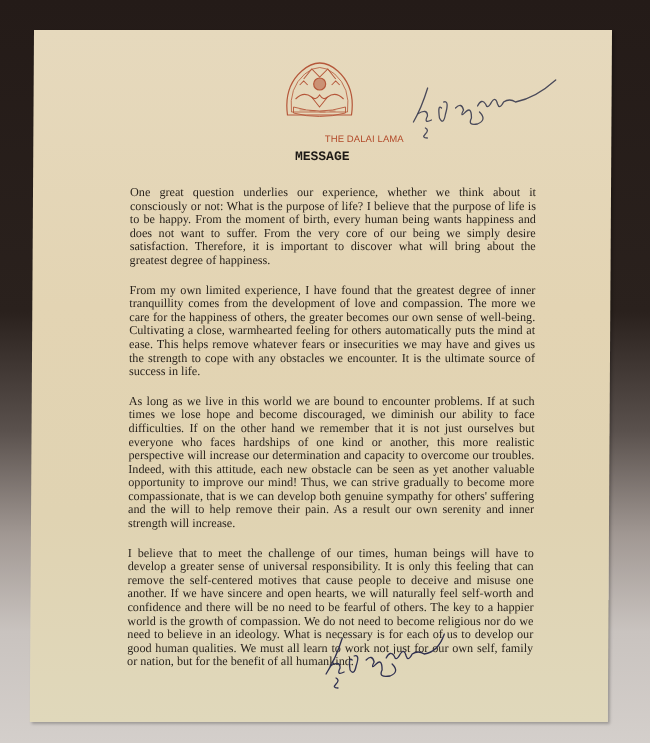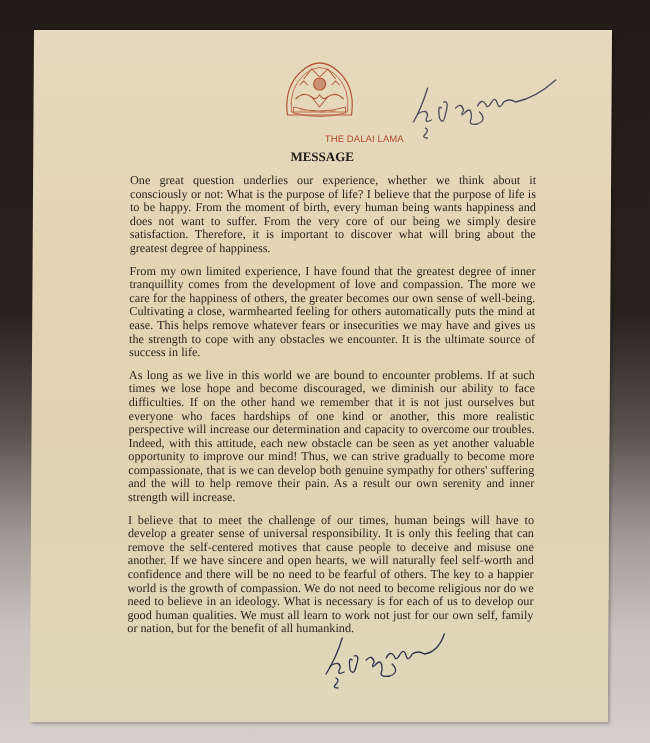--- a/index.html
+++ b/index.html
@@ -19,30 +19,30 @@
       position: absolute; left: 248px; top: 27px; width: 76px; height: 66px;
     }
     .org-name {
       position: absolute; left: 0; width: 578px; top: 103px; text-align: center;
       font-family: "Liberation Sans", sans-serif; font-size: 9.5px; color: #b24a2a;
       letter-spacing: 0.1px;
       padding-left: 42px;
     }
     .doc-title {
       position: absolute; left: 0; width: 578px; top: 119px; text-align: center;
-      font-family: Liberation Serif, serif; font-weight: bold; font-size: 13px; color: #1e1a16;
+      font-family: Liberation Mono, monospace; font-weight: bold; font-size: 13px; color: #1e1a16;
     }
     .sig { position: absolute; }
     .sig-top { left: 372px; top: 38px; width: 160px; height: 80px; }
     .sig-bottom { left: 290px; top: 600px; width: 140px; height: 70px; }
     .body-text {
       position: absolute; left: 97px; top: 140px; width: 406px;
       font-size: 12.2px; line-height: 13.6px; color: #2a241e; text-align: justify;
     }
-    .para { margin: 4px 0 9px 0; }
+    .para { margin: 16px 0 9px 0; }
   </style>
 </head>
 <body>
 
 <div class="paper">
 
   <svg class="emblem" viewBox="0 0 76 66">
     <g fill="none" stroke="#b5573a" stroke-width="1.2">
       <path d="M6 58 Q2 30 20 14 Q38 -2 56 14 Q74 30 70 58 Z"></path>
       <path d="M10 55 Q7 31 23 17 Q38 4 53 17 Q69 31 66 55 Z" stroke-width="0.8"></path>

